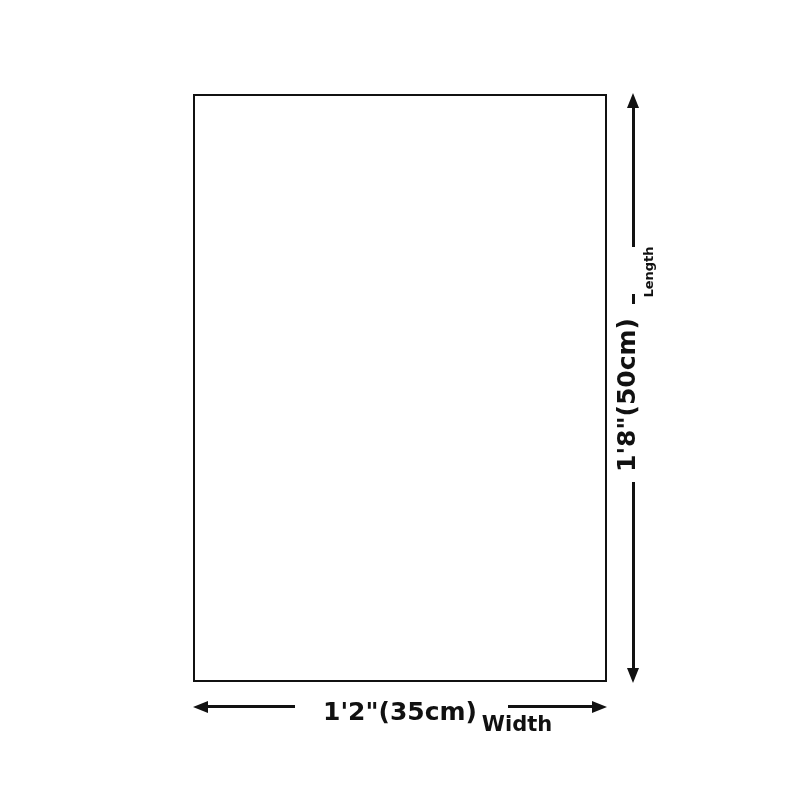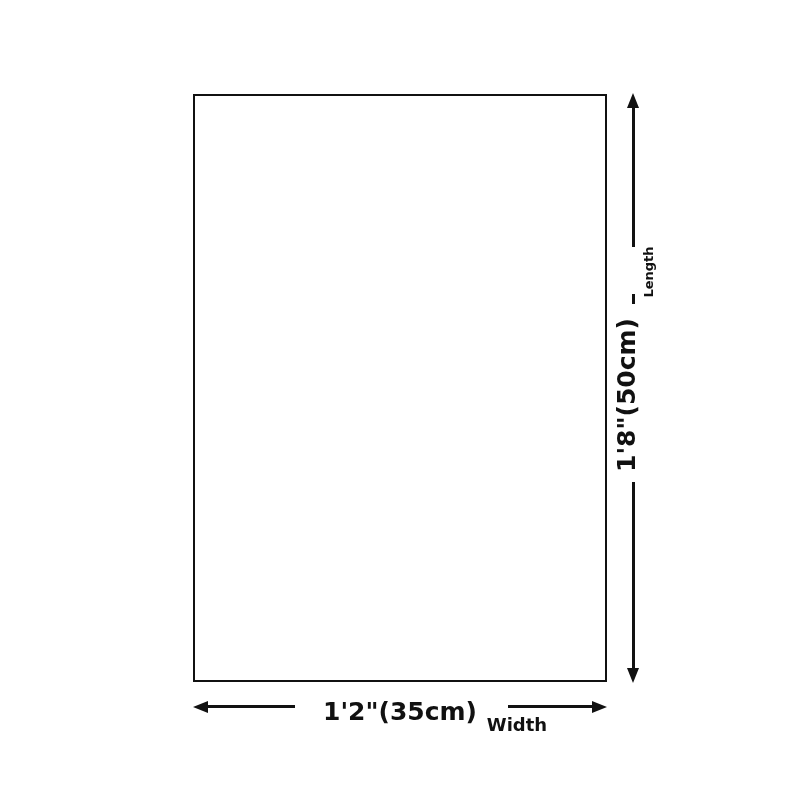--- a/index.html
+++ b/index.html
@@ -96,21 +96,21 @@
     transform: translate(-50%, -50%) rotate(-90deg);
   }
   
   .dim-label {
     position: absolute;
     font-weight: 700;
     white-space: nowrap;
     color: var(--text-color);
   }
   .dim-label.width-label {
-    font-size: 18px;
+    font-size: 21px;
     left: 517px;
     top: 724px;
     transform: translate(-50%, -50%);
   }
   .dim-label.length-label {
     font-size: 13px;
     left: 648px;
     top: 272px;
     transform: translate(-50%, -50%) rotate(-90deg);
   }

